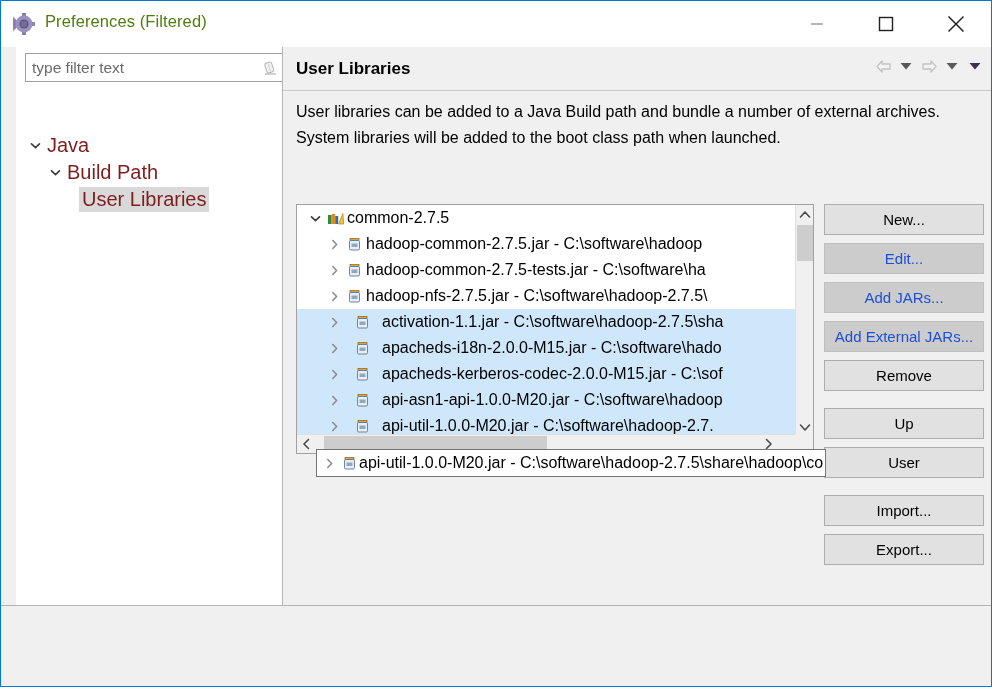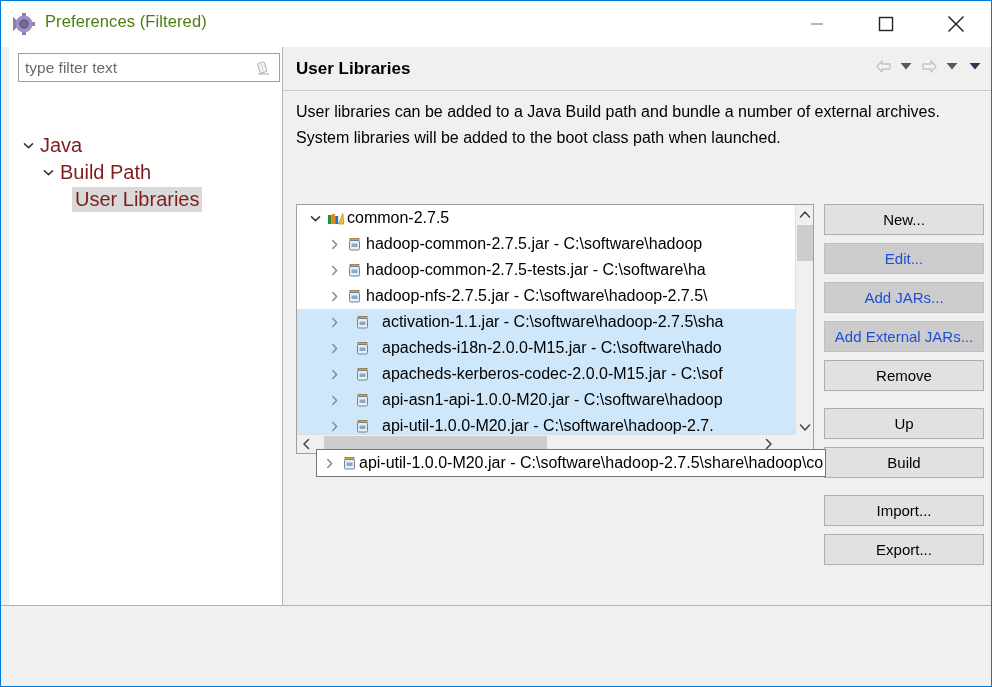--- a/index.html
+++ b/index.html
@@ -53,21 +53,21 @@
     justify-content: center;
     cursor: default;
   }
   #win-min { left: 793px; }
   #win-max { left: 862px; }
   #win-close { left: 932px; }
 
   
   #leftpane {
     position: absolute;
-    left: 8px; top: 46px;
+    left: 15px; top: 46px;
     width: 281px;
     height: 558px;
     background: #ffffff;
     box-sizing: border-box;
   }
   #filter-box {
     position: absolute;
     left: 9px; top: 6px;
     width: 262px; height: 29px;
     border: 1px solid #a0a0a0;
@@ -618,21 +618,21 @@
       </div>
       <div id="corner-box"></div>
     </div>
 
     <div class="sbtn" style="top:157px;">New...</div>
     <div class="sbtn disabled" style="top:196px;">Edit...</div>
     <div class="sbtn disabled" style="top:235px;">Add JARs...</div>
     <div class="sbtn disabled" style="top:274px;">Add External JARs...</div>
     <div class="sbtn" style="top:313px;">Remove</div>
     <div class="sbtn" style="top:361px;">Up</div>
-    <div class="sbtn" style="top:400px;">Build</div>
+    <div class="sbtn" style="top:400px;">User</div>
     <div class="sbtn" style="top:487px;">Export...</div>
     <div class="sbtn" style="top:448px;">Import...</div>
   </div>
 
   <div id="tooltip">
     <span class="tw">
       <svg width="11" height="11" viewBox="0 0 11 11">
           <polyline points="3.8,1.5 7.6,5.5 3.8,9.5" fill="none" stroke="#8c8c8c" stroke-width="1.6" stroke-linecap="round" stroke-linejoin="round"></polyline>
         </svg>
     </span>

